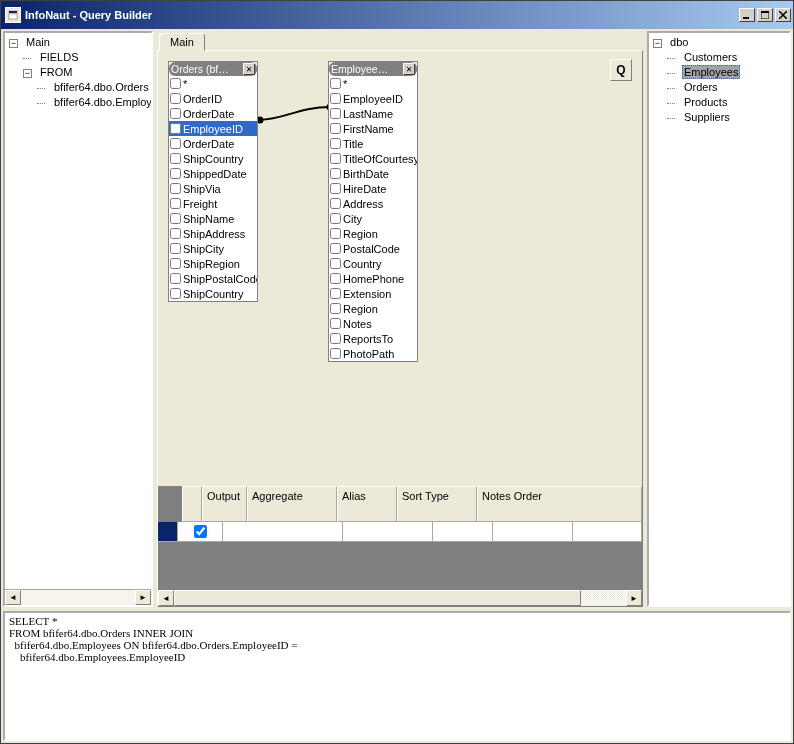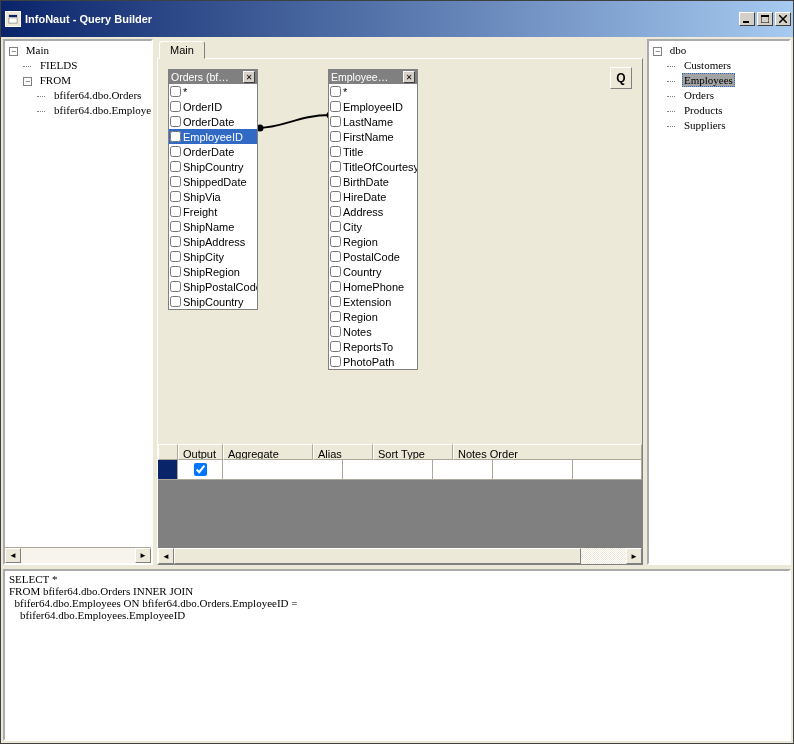--- a/index.html
+++ b/index.html
@@ -13,21 +13,21 @@
   }
   .window {
     width: 794px;
     height: 744px;
     border: 1px solid #404040;
     background: #ece9d8;
     display: flex;
     flex-direction: column;
   }
   .titlebar {
-    height: 36px;
+    height: 28px;
     background: linear-gradient(to right, #0a246a, #a6caf0);
     color: #fff;
     display: flex;
     align-items: center;
     padding: 0 2px 0 4px;
     font-weight: bold;
     font-size: 11px;
   }
   .titlebar .icon {
     width: 16px;
@@ -187,20 +187,21 @@
     border: 1px solid #808080;
     box-shadow: 1px 1px 0 #fff inset;
   }
   .table-header {
     background: #808080;
     color: #fff;
     padding: 1px 2px;
     display: flex;
     align-items: center;
     font-size: 10.5px;
+    border-radius: 6px;
   }
   .table-header .tname {
     flex: 1;
     overflow: hidden;
     white-space: nowrap;
   }
   .table-header .tclose {
     width: 12px;
     height: 12px;
     background: #d4d0c8;
@@ -242,21 +243,22 @@
   }
   .grid-area {
     height: 120px;
     background: #808080;
     display: flex;
     flex-direction: column;
   }
   .grid-head {
     display: flex;
     background: #ece9d8;
-    height: 16px;
+    height: 36px;
+    margin-left: 24px;
   }
   .grid-head .gh, .grid-row .gc {
     border-right: 1px solid #aca899;
     border-bottom: 1px solid #aca899;
     padding: 2px 4px;
     overflow: hidden;
     white-space: nowrap;
     background: #ece9d8;
     border-top: 1px solid #fff;
     border-left: 1px solid #fff;
@@ -324,42 +326,42 @@
     border:1px solid #fff; border-right-color:#808080;border-bottom-color:#808080;
   }
   .right-panel {
     width: 144px;
     background:#fff;
     padding: 2px;
     overflow:auto;
   }
   .tree ul { list-style:none; margin:0; padding:0 0 0 14px; }
   .tree > ul { padding-left: 2px; }
-  .tree li { white-space: nowrap; position: relative; line-height: 15px; font-family: Liberation Serif, serif; }
+  .tree li { white-space: nowrap; position: relative; line-height: 15px; }
   .tree .exp {
     display:inline-block; width:9px; height:9px;
     border:1px solid #808080; background:#fff;
     text-align:center; line-height:7px; font-size:9px;
     margin-right:3px; vertical-align:middle;
     cursor: default;
   }
   .tree .noexp {
     display:inline-block; width:12px; height:9px;
     margin-right:3px; vertical-align:middle;
     background: none;
     position: relative;
   }
   .tree .noexp::before {
     content:''; position:absolute; left:0; top:4px; width:8px;
     border-top:1px dotted #808080;
   }
   .tree .lbl { padding: 0 2px; }
   .tree .lbl.selected { background:#a3a3a3; border:1px dotted #316ac5; padding: 0 1px; }
   .sql-panel {
-    height: 172px;
+    height: 130px;
     border: 2px inset #fff;
     background: #fff;
     margin: 2px;
     padding: 2px 4px;
     font-family: Tahoma;
     font-size: 11px;
     white-space: pre-wrap;
     overflow:auto;
   }
 </style>

